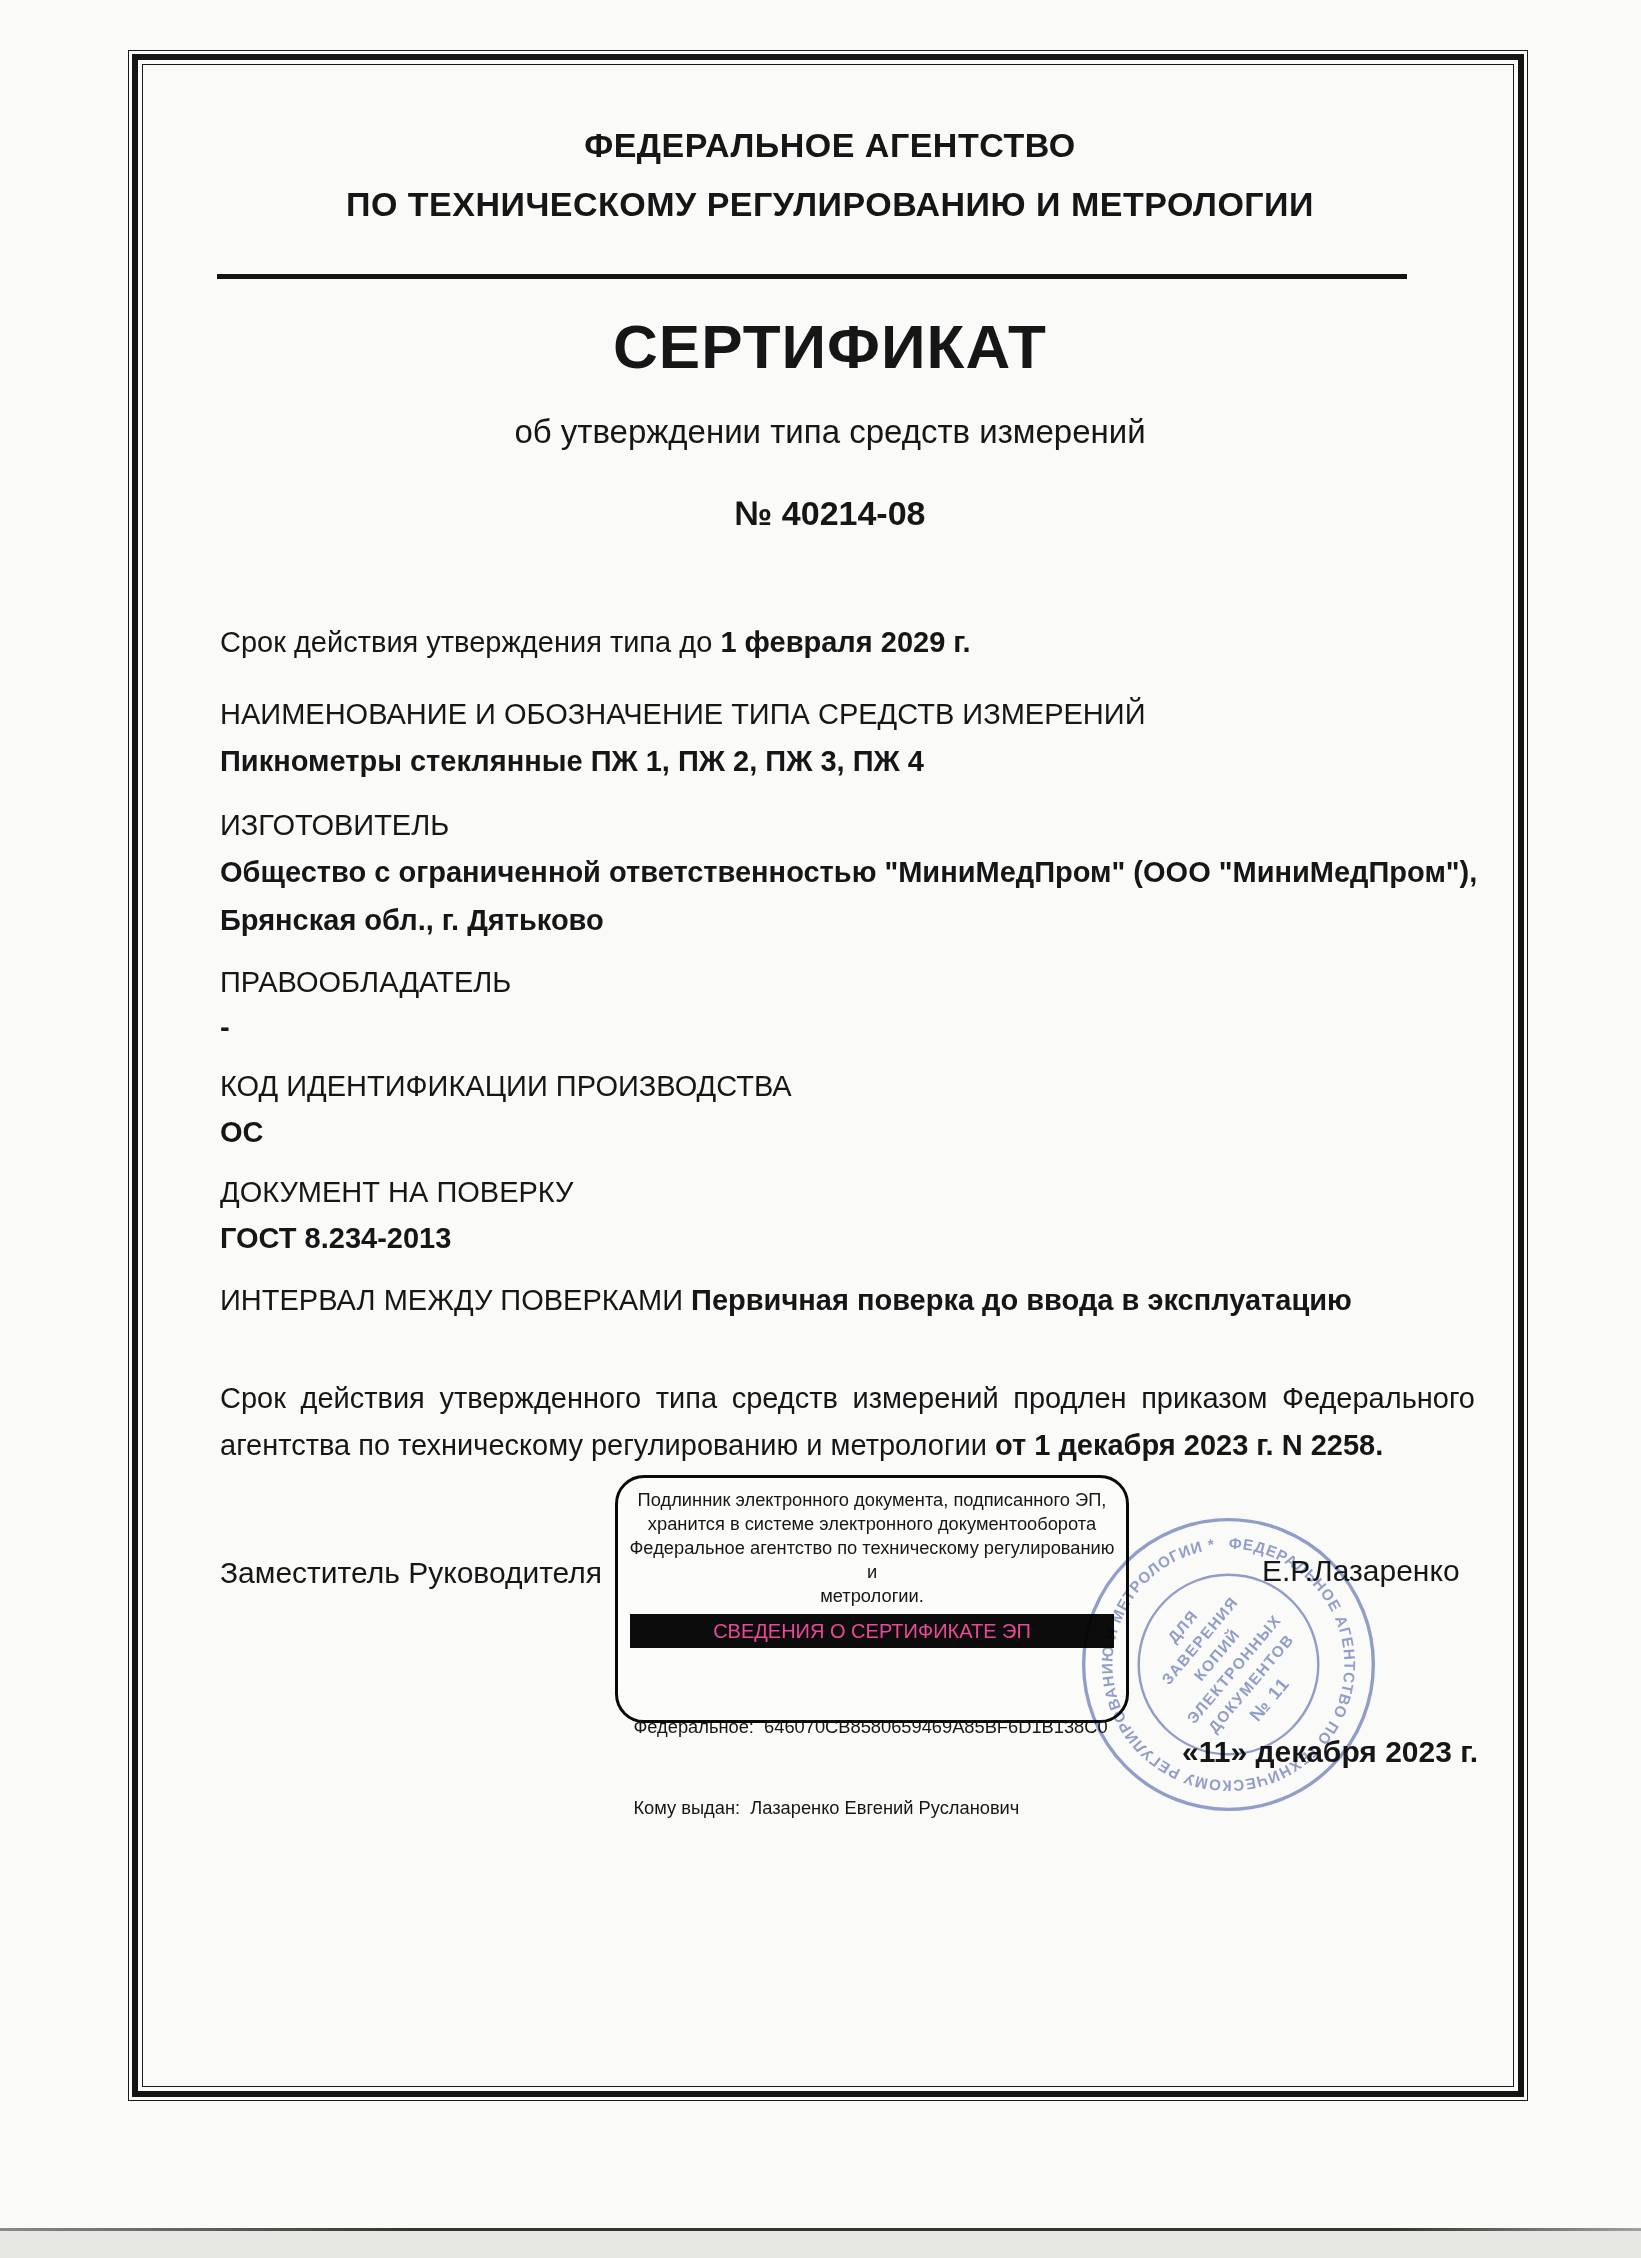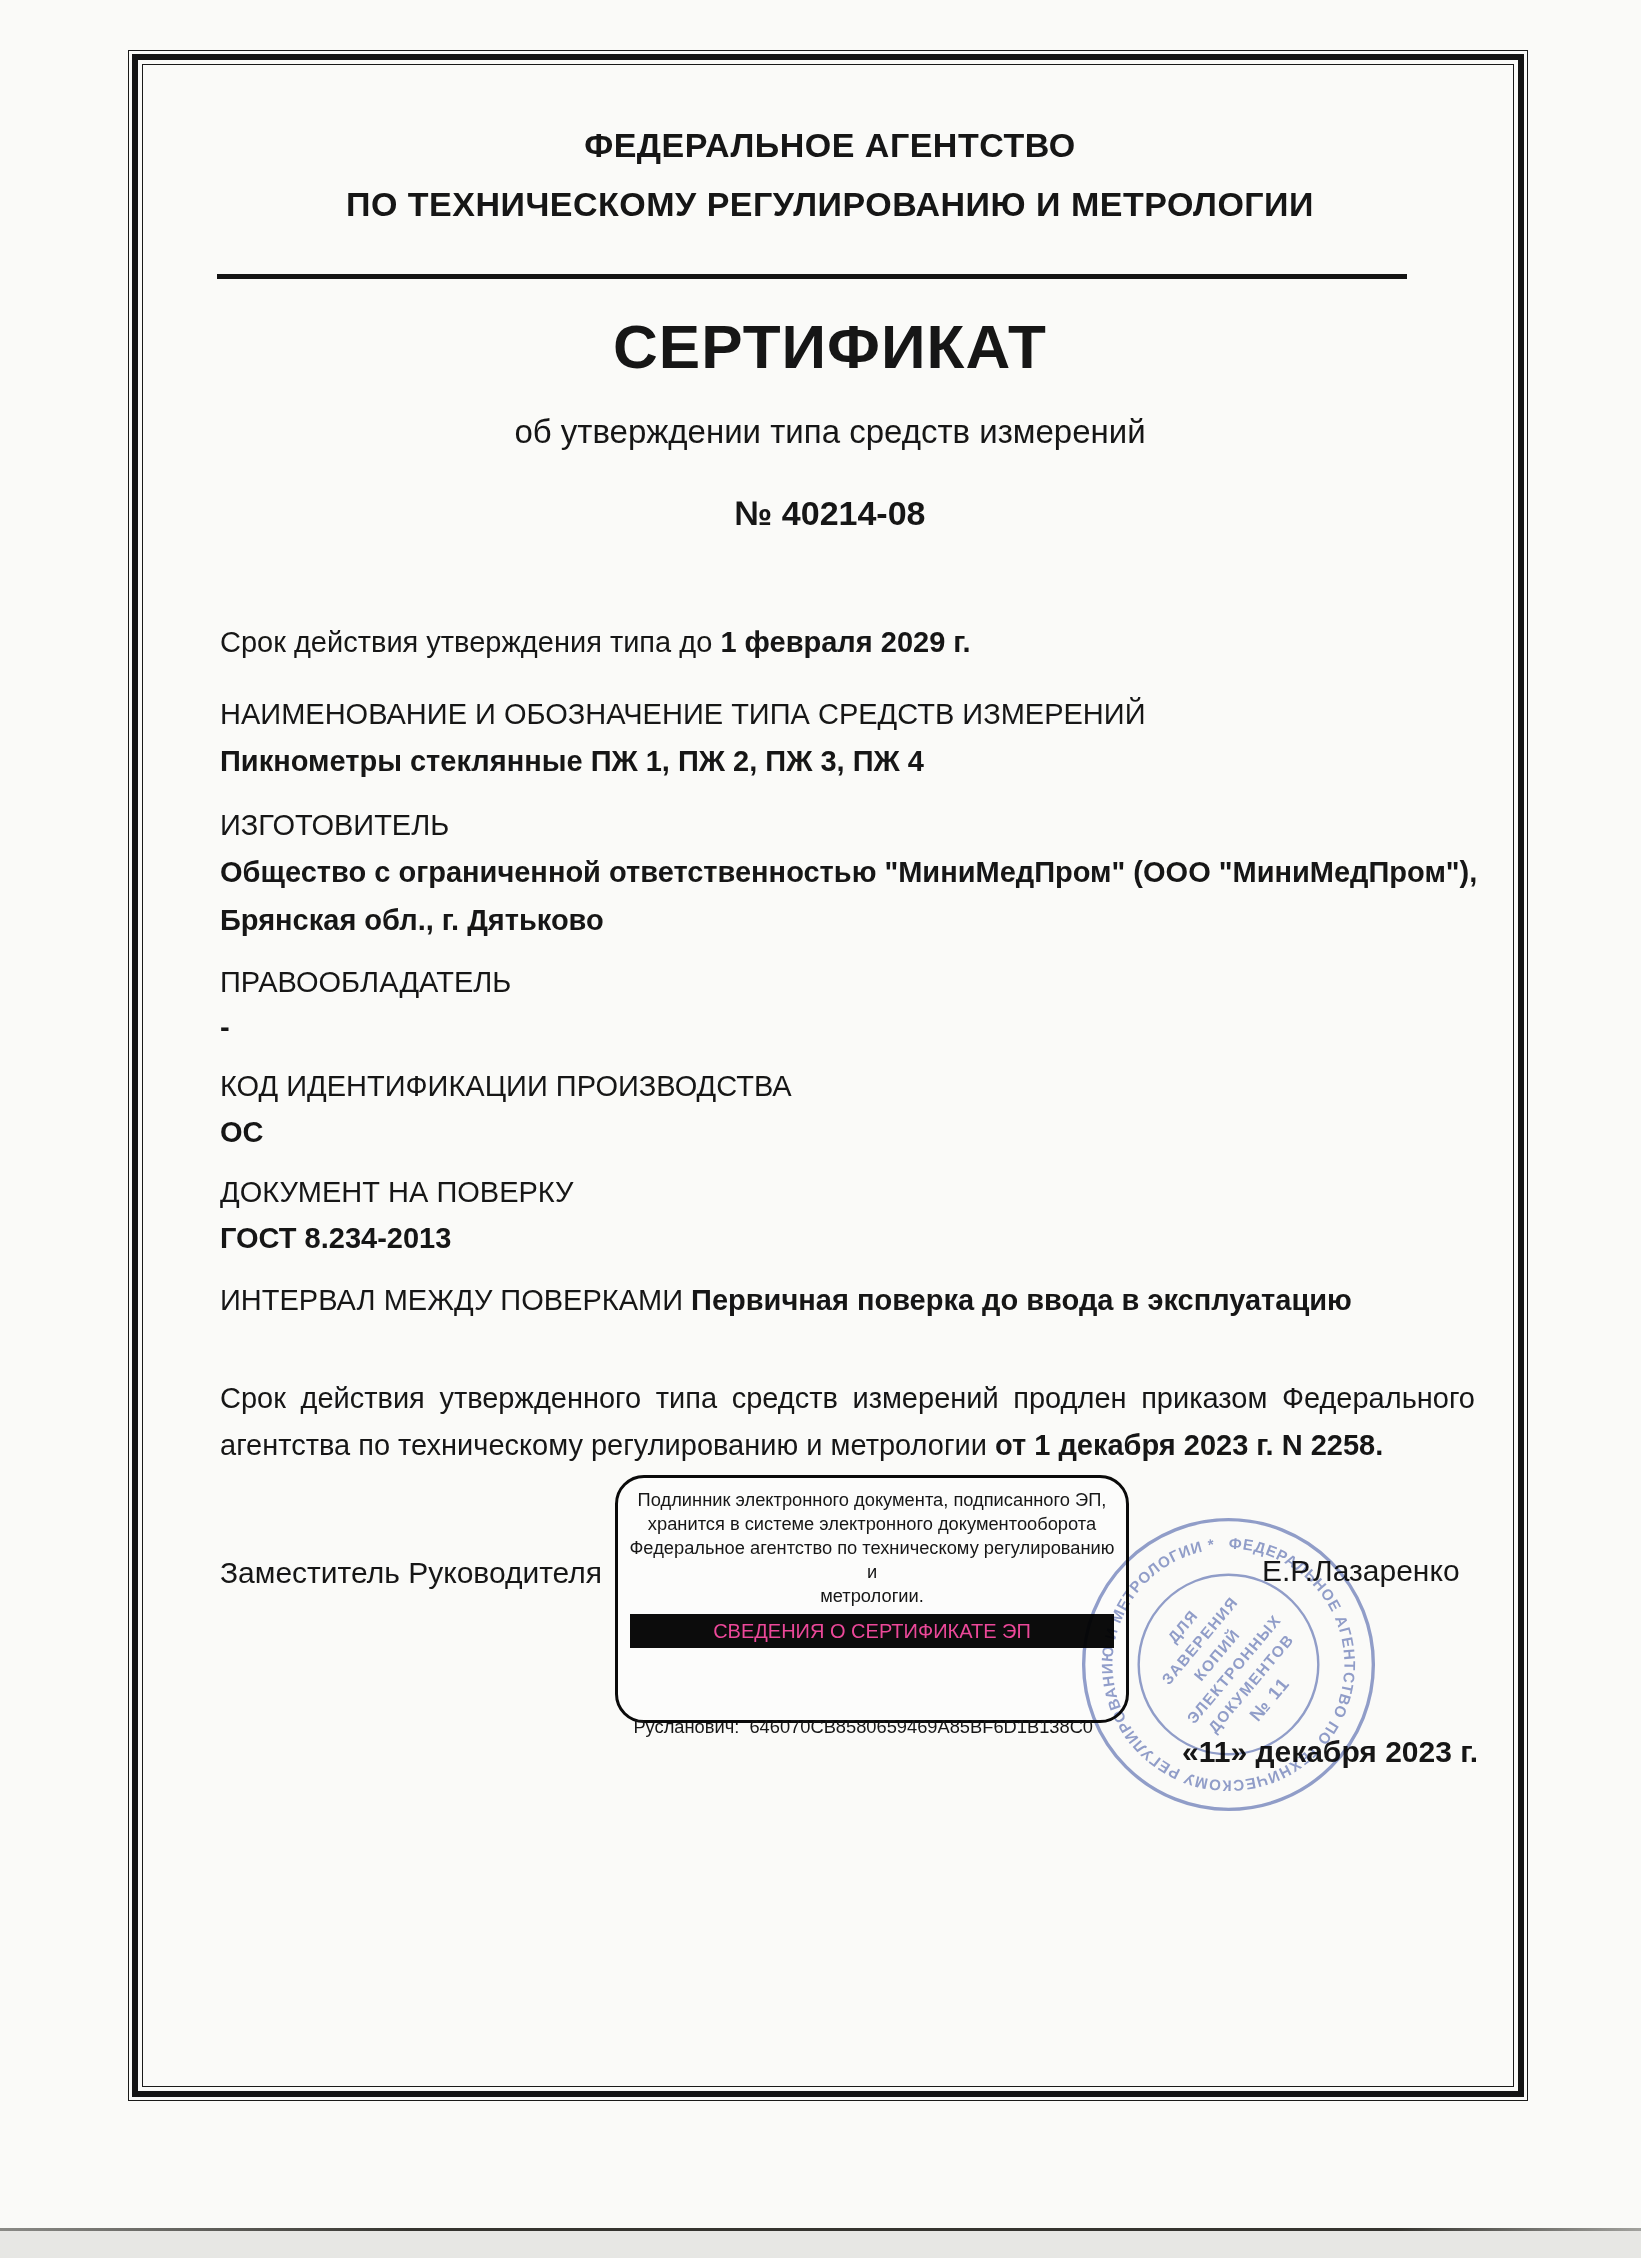--- a/index.html
+++ b/index.html
@@ -83,21 +83,22 @@
 
 <div class="abs esign-box">
   <div class="esign-note">
     <div>Подлинник электронного документа, подписанного ЭП,</div>
     <div>хранится в системе электронного документооборота</div>
     <div>Федеральное агентство по техническому регулированию и</div>
     <div>метрологии.</div>
   </div>
   <div class="esign-bar">СВЕДЕНИЯ О СЕРТИФИКАТЕ ЭП</div>
   <div class="esign-details">
-    <div>Русланович:  646070CB8580659469A85BF6D1B138C0</div>
+    <div>Федеральное:  646070CB8580659469A85BF6D1B138C0</div>
+    <div>Кому выдан:  Лазаренко Евгений Русланович</div>
   </div>
 </div>
 
 <div class="abs signer">Е.Р.Лазаренко</div>
 <div class="abs sig-date">«11» декабря 2023 г.</div>
 
 <svg class="abs stamp" viewBox="0 0 320 320">
   <g stroke="#5165b0" fill="none">
     <circle cx="160" cy="160" r="150" stroke-width="3.5"></circle>
     <circle cx="160" cy="160" r="93" stroke-width="2.5"></circle>

